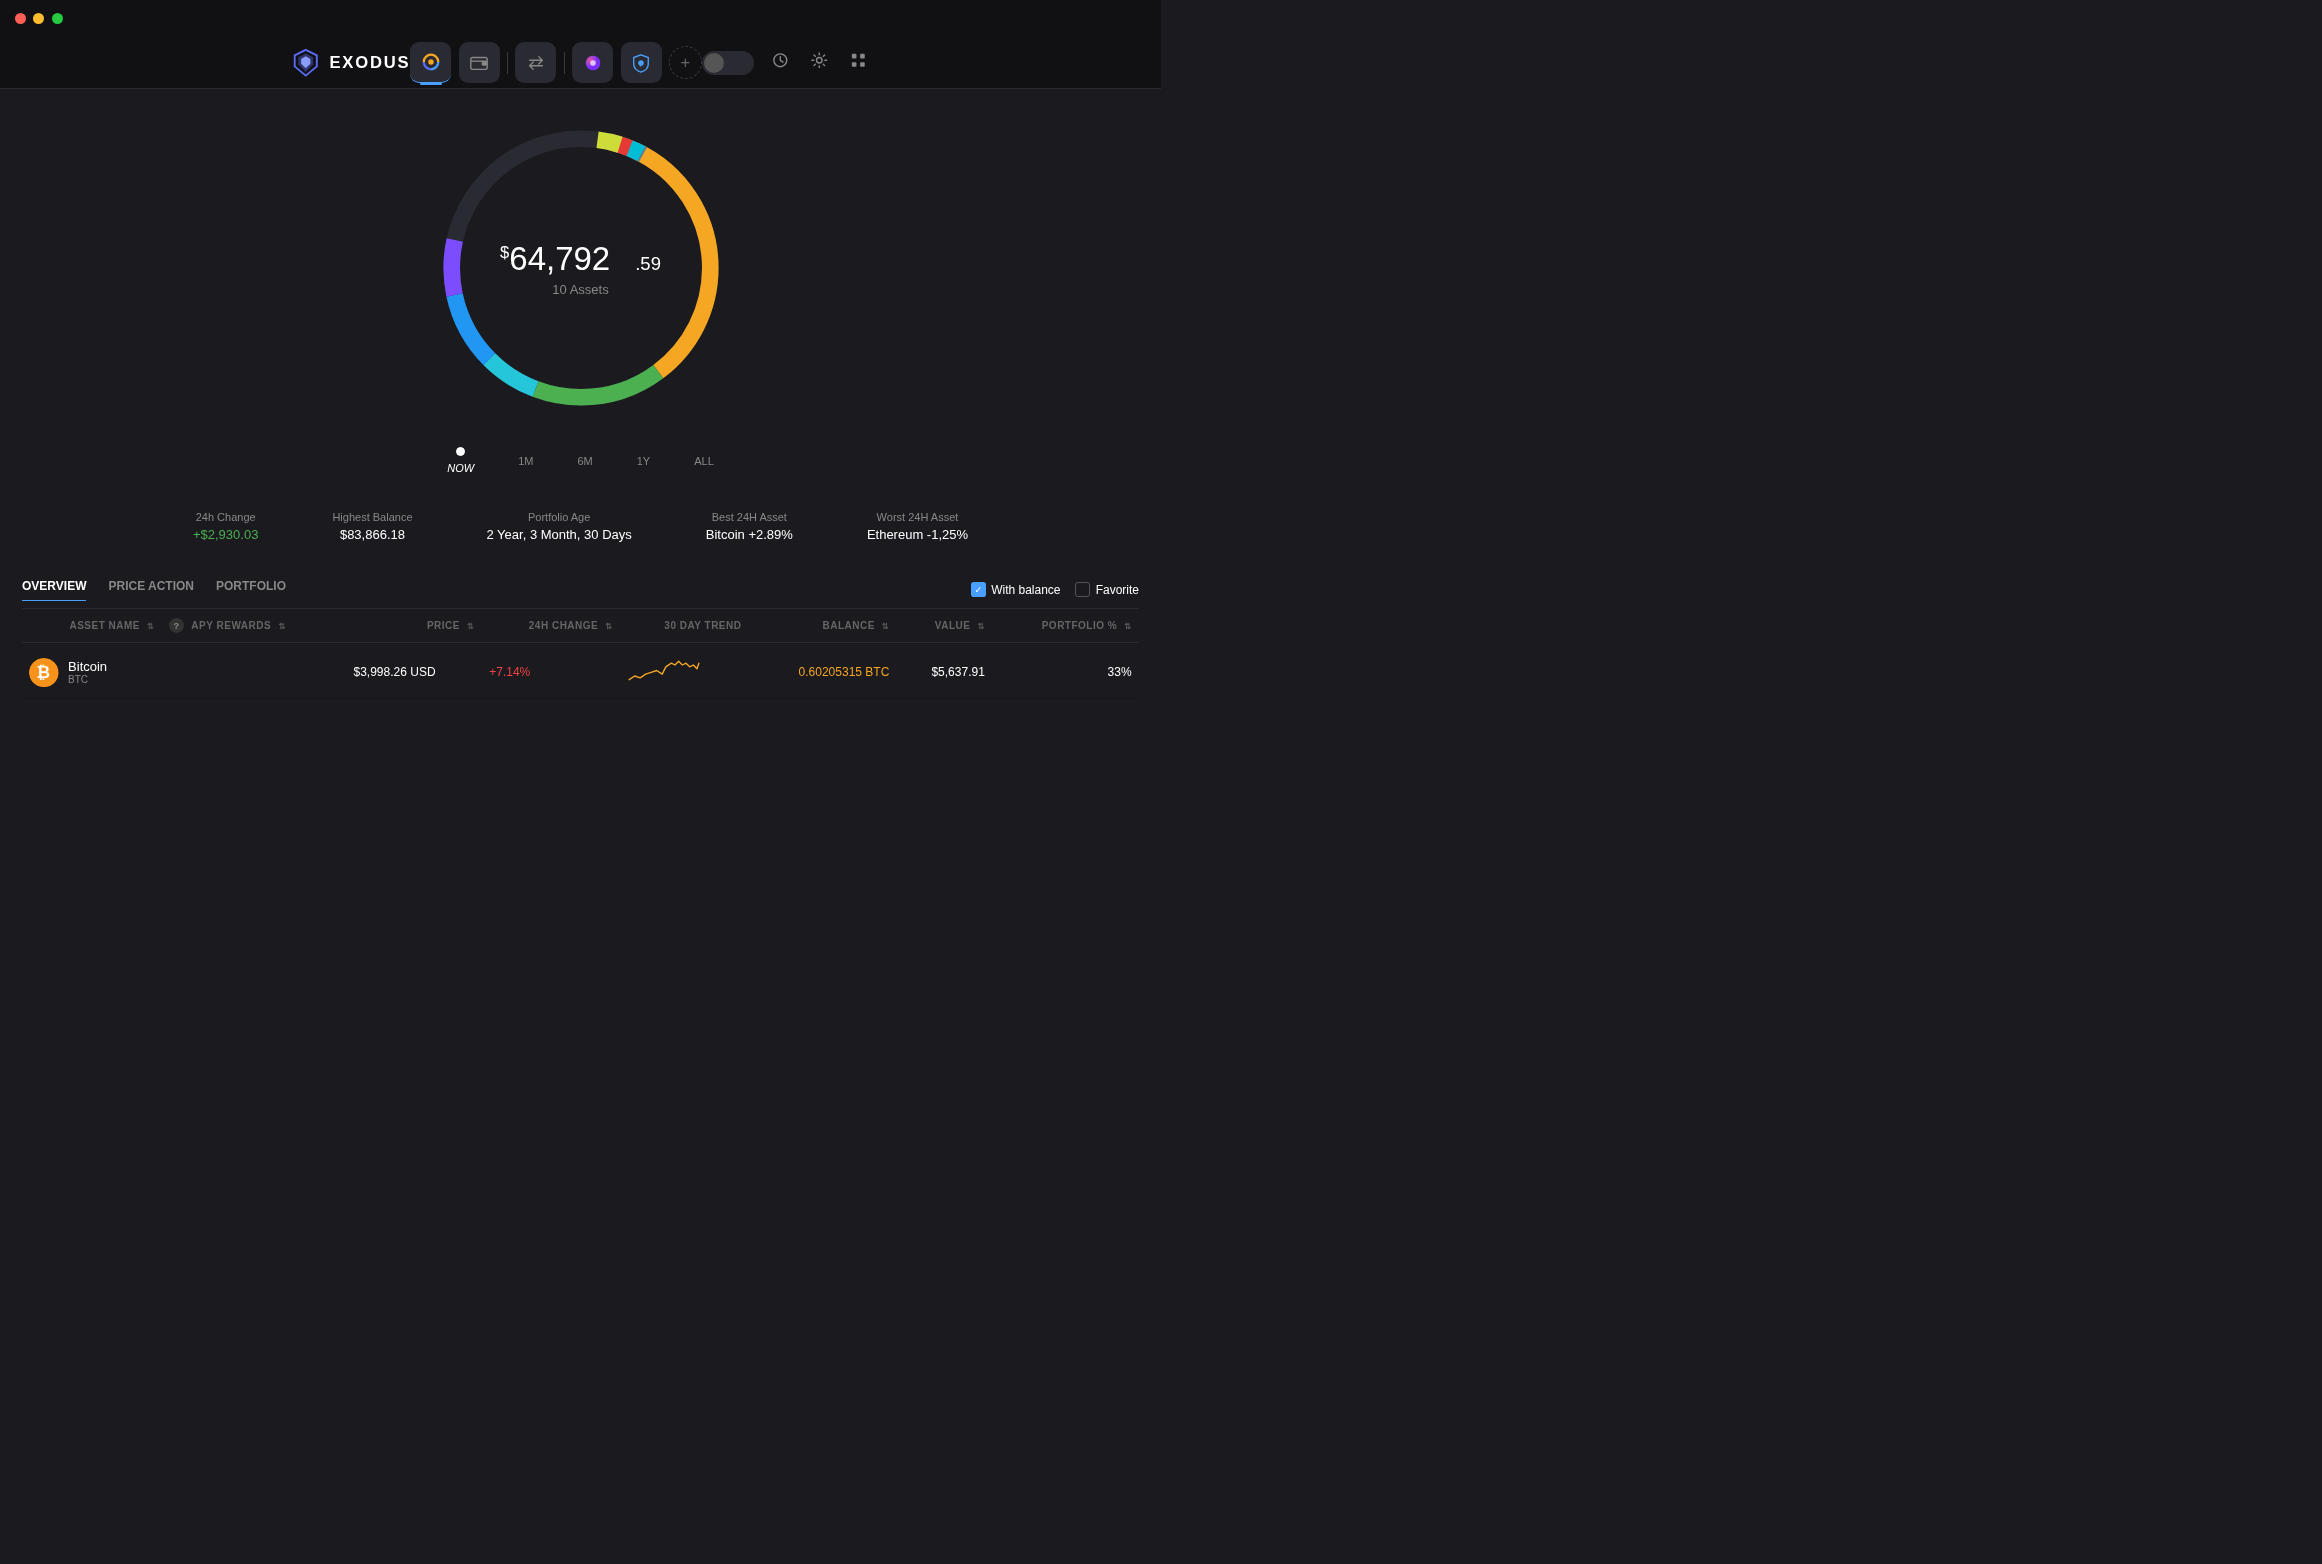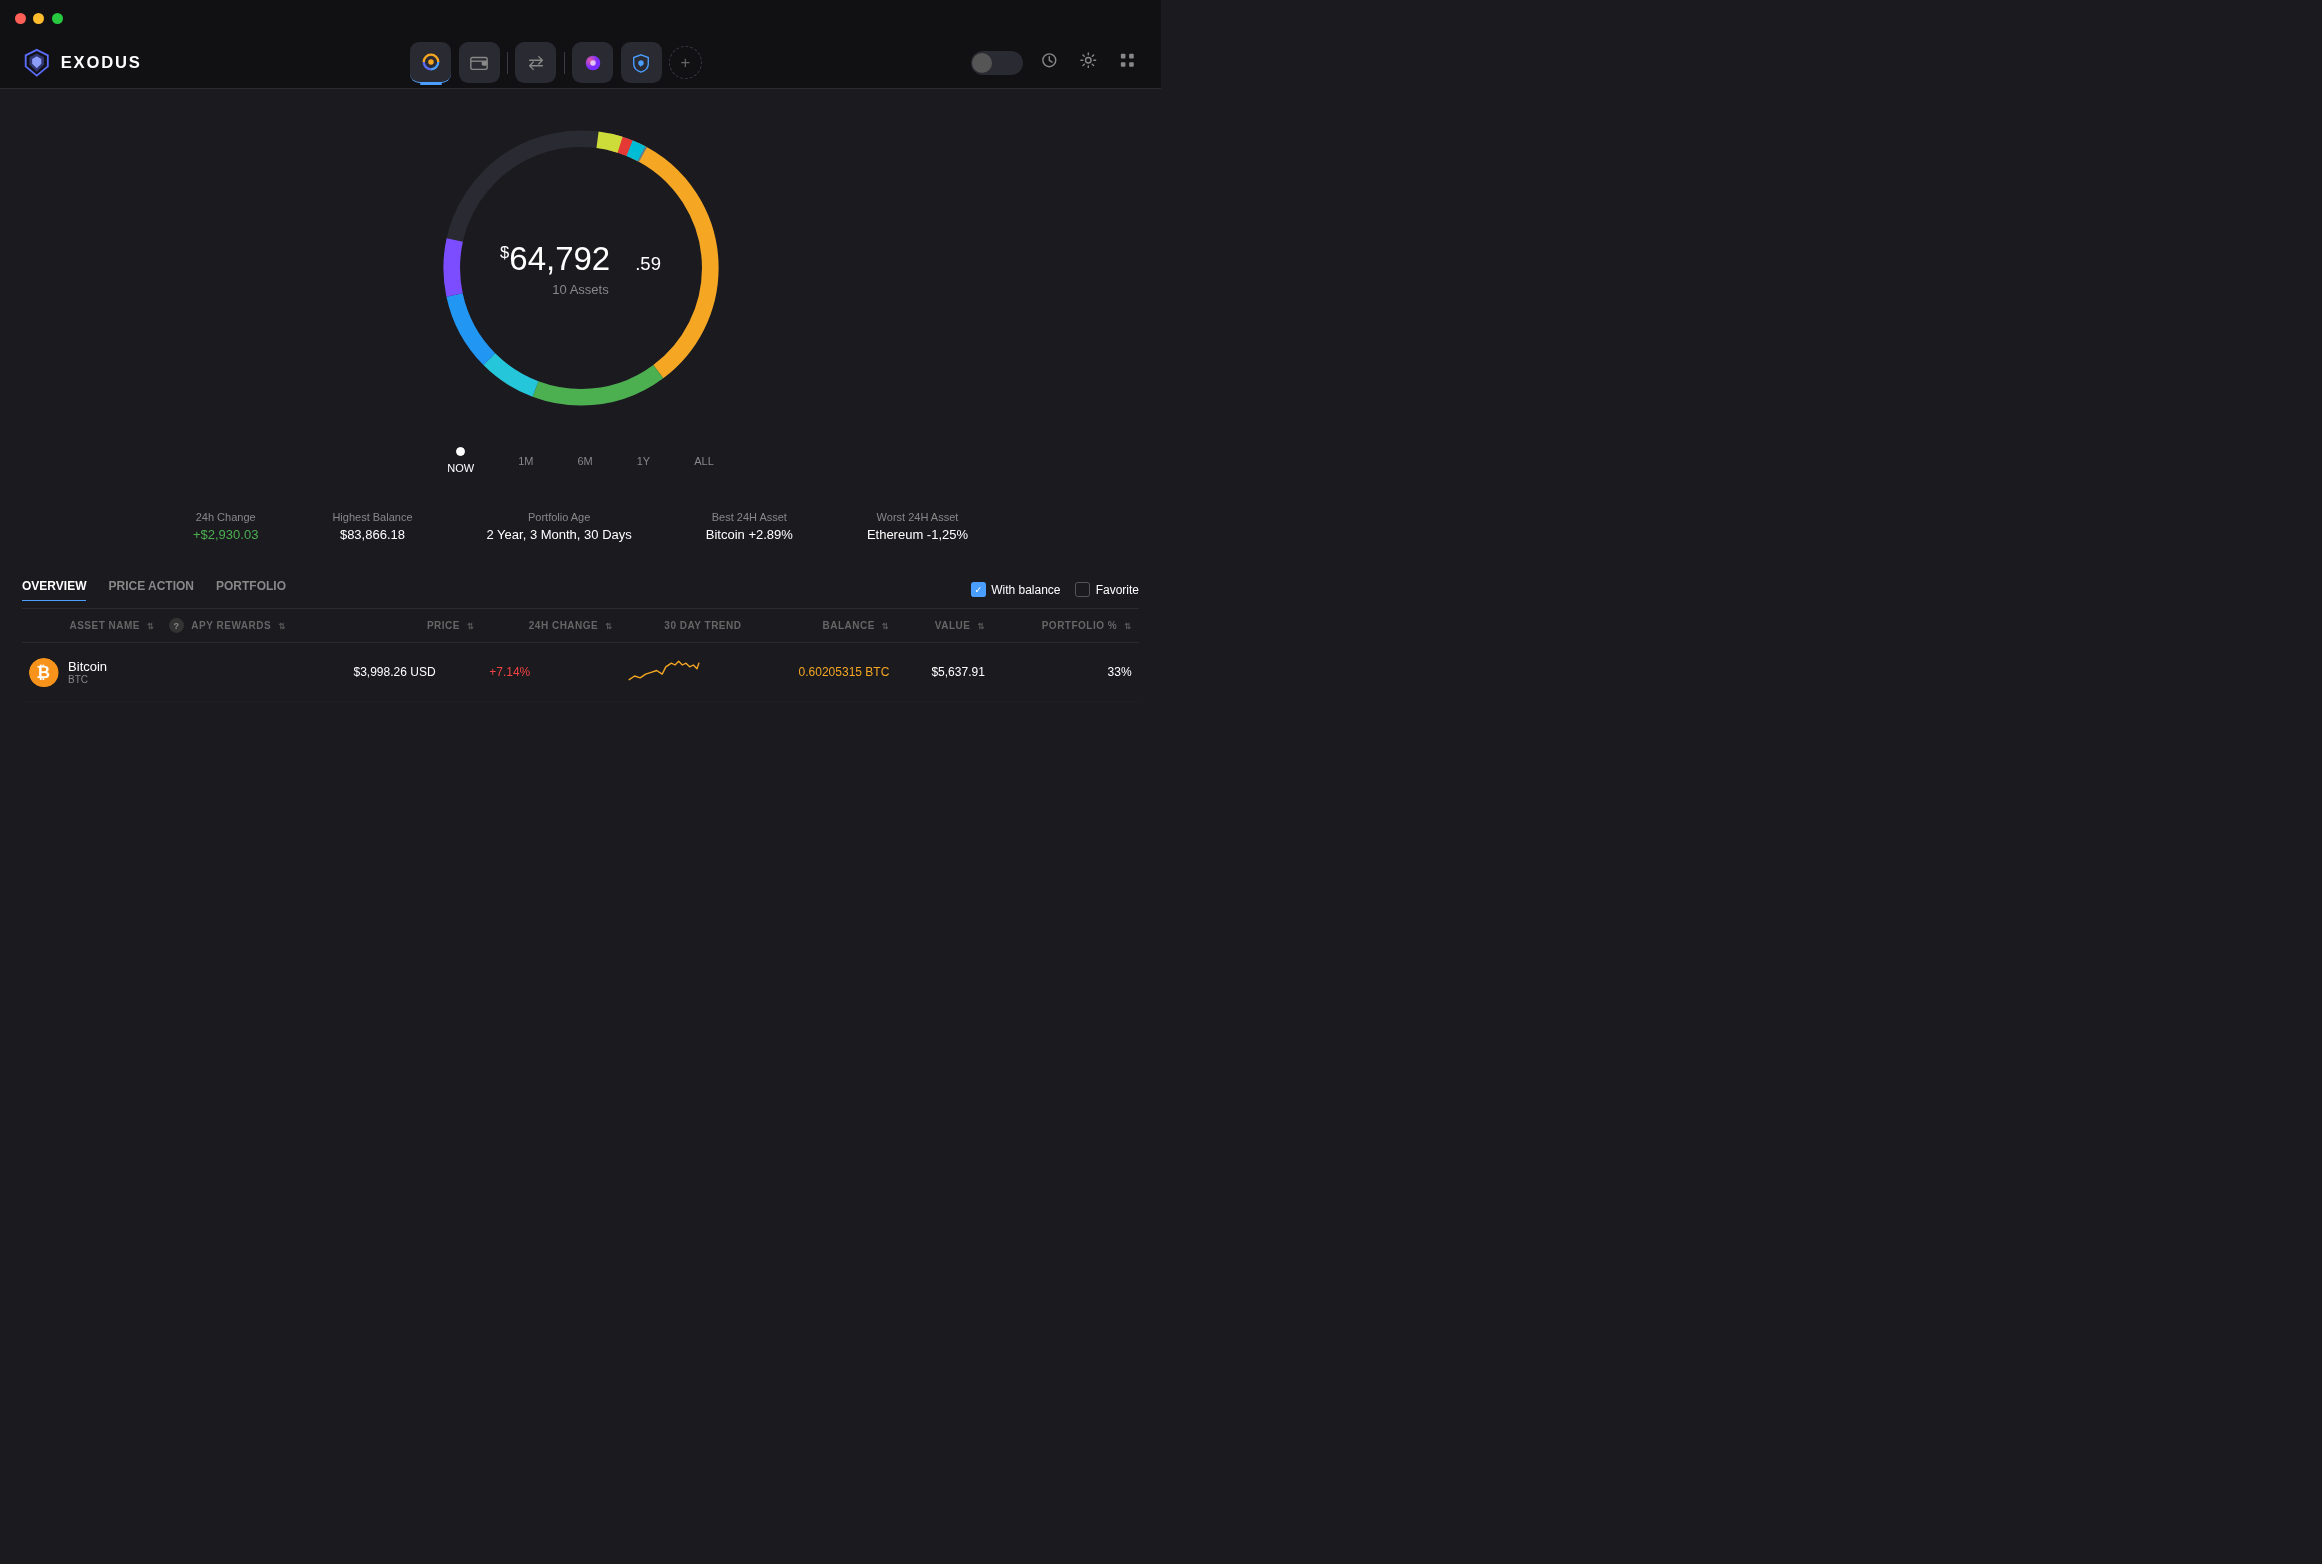--- a/index.html
+++ b/index.html
@@ -28,21 +28,21 @@
     .dot-red { background: #ff5f56; }
     .dot-yellow { background: #ffbd2e; }
     .dot-green { background: #27c93f; }
 
     
     .topnav {
       background: #111114;
       height: 52px;
       display: flex;
       align-items: center;
-      justify-content: space-between;
+      justify-content: center;
       padding: 0 22px;
       border-bottom: 0.9px solid #2a2a2f;
     }
     .logo-area {
       display: flex;
       align-items: center;
       gap: 9.2px;
     }
     .logo-icon {
       width: 29.5px; height: 29.5px;
@@ -206,20 +206,21 @@
     .timeline-dot.active {
       background: #fff;
       border-color: #fff;
     }
     .timeline-label {
       font-size: 11px;
       color: #888;
     }
     .timeline-label.active {
       color: #fff;
+      font-style: italic;
     }
 
     
     .stats-row {
       display: flex;
       justify-content: center;
       gap: 74px;
       margin-top: 14.8px;
       padding: 14.8px 37px;
     }

